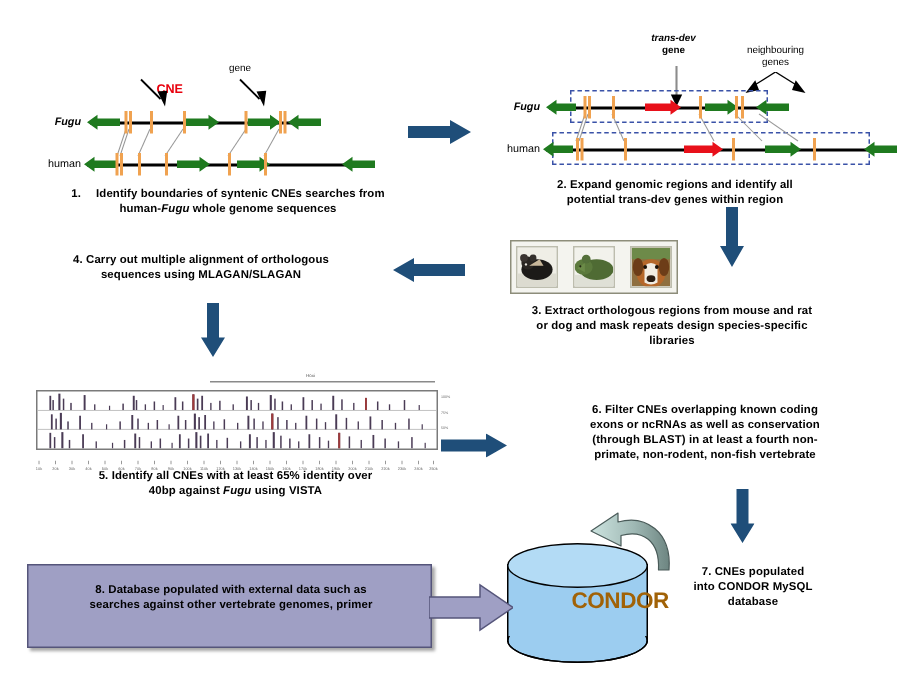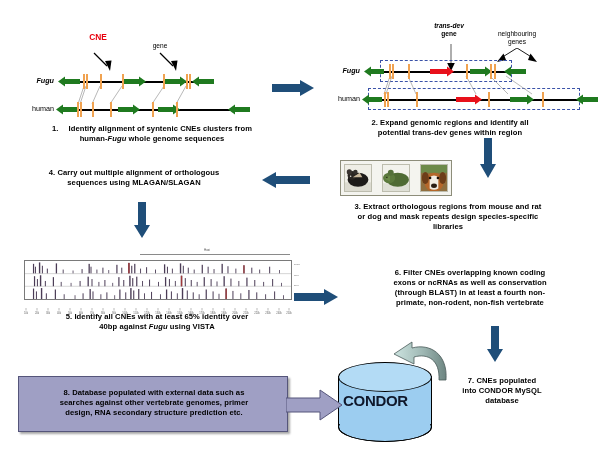--- a/index.html
+++ b/index.html
@@ -137,34 +137,35 @@
     border-radius: 50%;
     box-sizing: border-box;
   }
   .cyl-top { background: #b3dbf5; }
   .cyl-bottom { background: #9ccdf0; }
   .cyl-text {
     position: absolute;
     font-family: "Liberation Sans", sans-serif;
     font-size: 15px;
     font-weight: bold;
-    color: #0f172a;
+    color: #a16207;
     letter-spacing: -0.3px;
     white-space: nowrap;
     z-index: 6;
+    margin-left: 38px;
   }
 </style>
 </head>
 <body>
 
 <div id="canvas">
 
   <div class="abs" style="left:0px; top:24px; width:300px; height:128px;">
 
-    <div class="abs annot red" style="left:74px; top:8px; width:48px;">CNE</div>
+    <div class="abs annot red" style="left:74px; top:30px; width:48px;text-align:right;">CNE</div>
 
     <svg class="abs" width="26" height="22" style="left:92px; top:28px;" viewBox="0 0 26 22">
       <line x1="2" y1="1" x2="15" y2="14" stroke="#000" stroke-width="1.2"></line>
       <polygon points="13,9 18,19 19.5,8.5" fill="#000"></polygon>
     </svg>
 
     <div class="abs annot" style="left:140px; top:18px; width:40px;">gene</div>
     <svg class="abs" width="26" height="22" style="left:158px; top:28px;" viewBox="0 0 26 22">
       <line x1="2" y1="1" x2="15" y2="14" stroke="#000" stroke-width="1.2"></line>
       <polygon points="13,9 18,19 19.5,8.5" fill="#000"></polygon>
@@ -226,21 +227,21 @@
     <div class="cne-bar" style="left:77px;  top:78px; height:15px;"></div>
     <div class="cne-bar" style="left:80px;  top:78px; height:15px;"></div>
     <div class="cne-bar" style="left:92px;  top:78px; height:15px;"></div>
     <div class="cne-bar" style="left:110px; top:78px; height:15px;"></div>
     <div class="cne-bar" style="left:152px; top:78px; height:15px;"></div>
     <div class="cne-bar" style="left:176px; top:78px; height:15px;"></div>
 
     <div class="abs" style="left:8px; top:100px; width:288px;">
       <div class="caption" style="display:flex; justify-content:center; gap:10px;">
         <span>1.</span>
-        <span>Identify alignment of syntenic CNEs clusters from</span>
+        <span>Identify boundaries of syntenic CNEs searches from</span>
       </div>
       <div class="caption">
         <span></span><span>human-</span><span class="it">Fugu</span><span> whole genome sequences</span>
       </div>
     </div>
   </div>
 
   <svg class="blue-arrow" width="42" height="16" style="left:272px; top:80px;" viewBox="0 0 42 16">
     <polygon points="0,4 28,4 28,0 42,8 28,16 28,12 0,12" fill="#1F4E79"></polygon>
   </svg>
@@ -663,21 +664,20 @@
         <stop offset="100%" stop-color="#6d8581"></stop>
       </linearGradient>
     </defs>
     <path d="M74,40 C76,14 58,3 40,8 L40,2 L22,14 L42,24 L42,17 C56,13 68,20 67,40 Z" fill="url(#curvgrad)" stroke="#4a5b59" stroke-width="0.8" stroke-linejoin="round"></path>
   </svg>
 
   <div class="lav-box" style="left:18px; top:376px; width:270px; height:56px;">
     <div class="abs" style="left:8px; top:11px; width:254px;">
       <div class="caption">8. Database populated with external data such as</div>
       <div class="caption">searches against other vertebrate genomes, primer</div>
-      <div class="caption">design, RNA secondary structure prediction etc.</div>
     </div>
   </div>
 
   <svg class="abs" width="56" height="34" style="left:286px; top:388px;" viewBox="0 0 56 34">
     <polygon points="0,10 34,10 34,2 56,17 34,32 34,24 0,24" fill="#9f9fc4" stroke="#55557a" stroke-width="1"></polygon>
   </svg>
 
 </div>
 
 </body></html>

